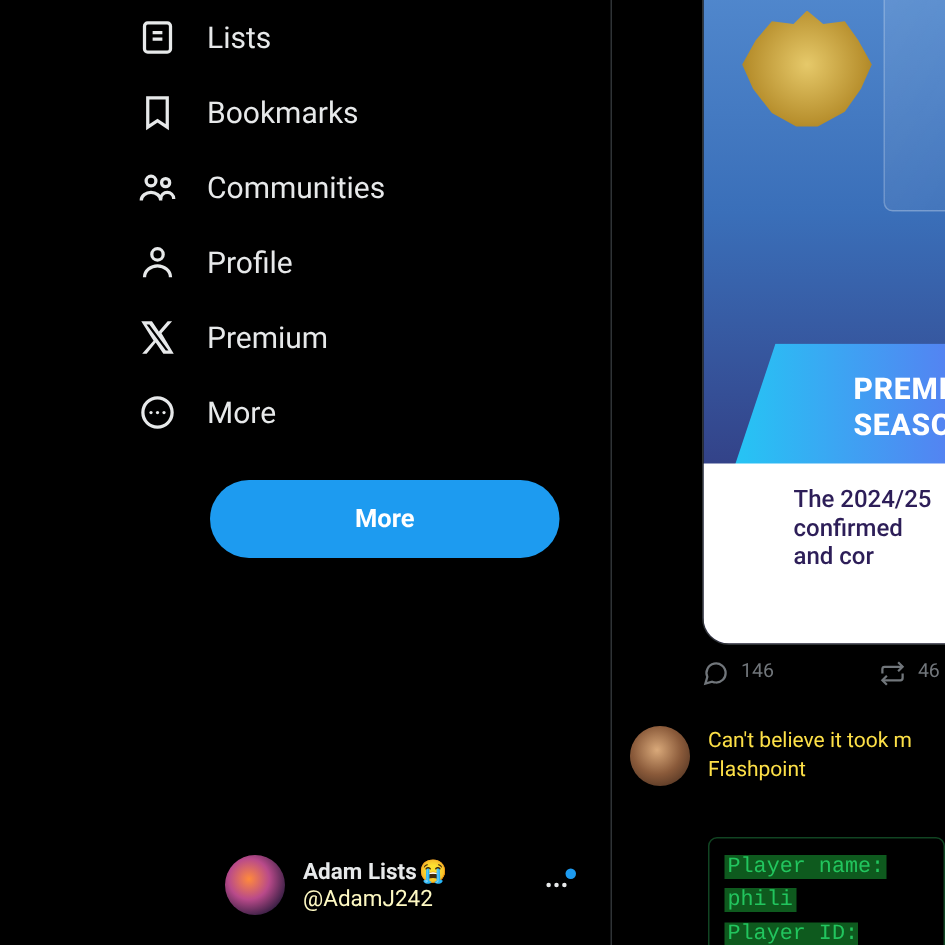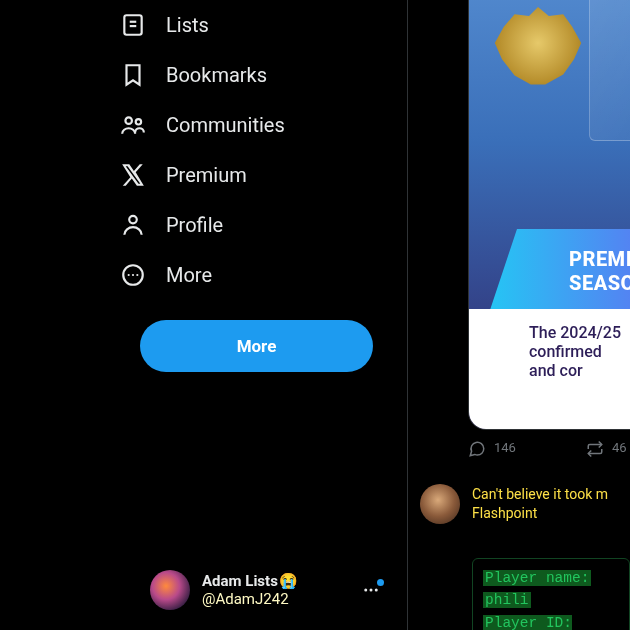--- a/index.html
+++ b/index.html
@@ -1,19 +1,19 @@
 <!DOCTYPE html>
 <html><head>
 <meta charset="utf-8">
 <style>
   * { margin: 0; padding: 0; box-sizing: border-box; }
   html, body { width: 630px; height: 630px; overflow: hidden; background: #000; color: #e7e9ea; font-family: -apple-system, BlinkMacSystemFont, "Segoe UI", Roboto, Helvetica, Arial, sans-serif; }
   .app { display: flex; width: 630px; height: 630px; }
   .sidebar { width: 408px; background: #000; position: relative; border-right: 1px solid #2f3336; }
-  .nav { padding-top: 0px; padding-left: 120px; }
+  .nav { padding-top: 0px; padding-left: 92px; }
   .nav-item { display: flex; align-items: center; gap: 20px; padding: 12px 0; cursor: pointer; }
   .nav-item .icon { width: 26px; height: 26px; display: flex; align-items: center; justify-content: center; }
   .nav-item .label { font-size: 20px; font-weight: 400; color: #e7e9ea; }
   .post-btn { margin-left: 140px; margin-top: 20px; width: 233px; height: 52px; background: #1d9bf0; border-radius: 9999px; display: flex; align-items: center; justify-content: center; font-size: 17px; font-weight: 700; color: #fff; cursor: pointer; }
   .account { position: absolute; bottom: 20px; left: 150px; display: flex; align-items: center; gap: 12px; width: 230px; cursor: pointer; }
   .avatar { width: 40px; height: 40px; border-radius: 50%; background: radial-gradient(circle at 40% 40%, #ff8a3c 0%, #b94a8a 40%, #2a1a3c 80%); }
   .acct-text { display: flex; flex-direction: column; line-height: 1.2; }
   .acct-name { font-size: 15px; font-weight: 700; color: #e7e9ea; display: flex; align-items: center; gap: 2px; }
   .acct-handle { font-size: 15px; color: #fef9c3; }
   .acct-more { margin-left: auto; position: relative; }
@@ -77,35 +77,35 @@
               <circle cx="17" cy="9" r="2.5"></circle>
               <path d="M2 20c0-3 3-5 6-5s6 2 6 5"></path>
               <path d="M14 19c0-2.5 2-4 4-4s4 1.5 4 4"></path>
             </svg>
         </span>
         <span class="label">Communities</span>
       </div>
 
       <div class="nav-item">
         <span class="icon">
-          <svg viewBox="0 0 24 24" width="26" height="26" fill="#e7e9ea">
-              <path d="M18.244 2H21l-6.52 7.45L22 22h-6.406l-4.71-6.86L5.3 22H2.544l7.03-8.03L2 2h6.594l4.24 6.24L18.244 2zm-1.124 18h1.64L7.01 4H5.25l11.87 16z"></path>
-            </svg>
-        </span>
-        <span class="label">Premium</span>
-      </div>
-
-      <div class="nav-item">
-        <span class="icon">
           <svg viewBox="0 0 24 24" width="26" height="26" fill="none" stroke="#e7e9ea" stroke-width="2">
               <circle cx="12" cy="7" r="3.5"></circle>
               <path d="M4 21c0-4 4-7 8-7s8 3 8 7"></path>
             </svg>
         </span>
         <span class="label">Profile</span>
+      </div>
+
+      <div class="nav-item">
+        <span class="icon">
+          <svg viewBox="0 0 24 24" width="26" height="26" fill="#e7e9ea">
+              <path d="M18.244 2H21l-6.52 7.45L22 22h-6.406l-4.71-6.86L5.3 22H2.544l7.03-8.03L2 2h6.594l4.24 6.24L18.244 2zm-1.124 18h1.64L7.01 4H5.25l11.87 16z"></path>
+            </svg>
+        </span>
+        <span class="label">Premium</span>
       </div>
 
       <div class="nav-item">
         <span class="icon">
           <svg viewBox="0 0 24 24" width="26" height="26" fill="none" stroke="#e7e9ea" stroke-width="2">
               <circle cx="12" cy="12" r="9"></circle>
               <circle cx="8" cy="12" r="1" fill="#e7e9ea" stroke="none"></circle>
               <circle cx="12" cy="12" r="1" fill="#e7e9ea" stroke="none"></circle>
               <circle cx="16" cy="12" r="1" fill="#e7e9ea" stroke="none"></circle>
             </svg>

